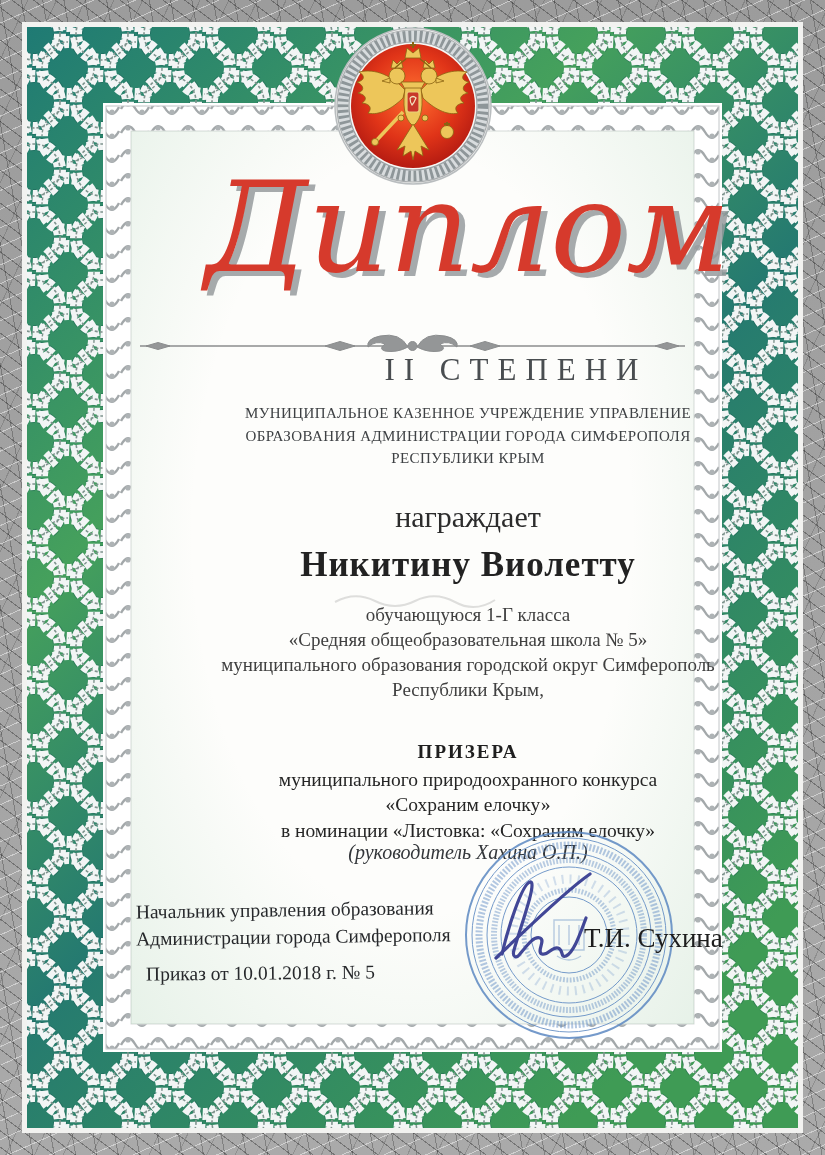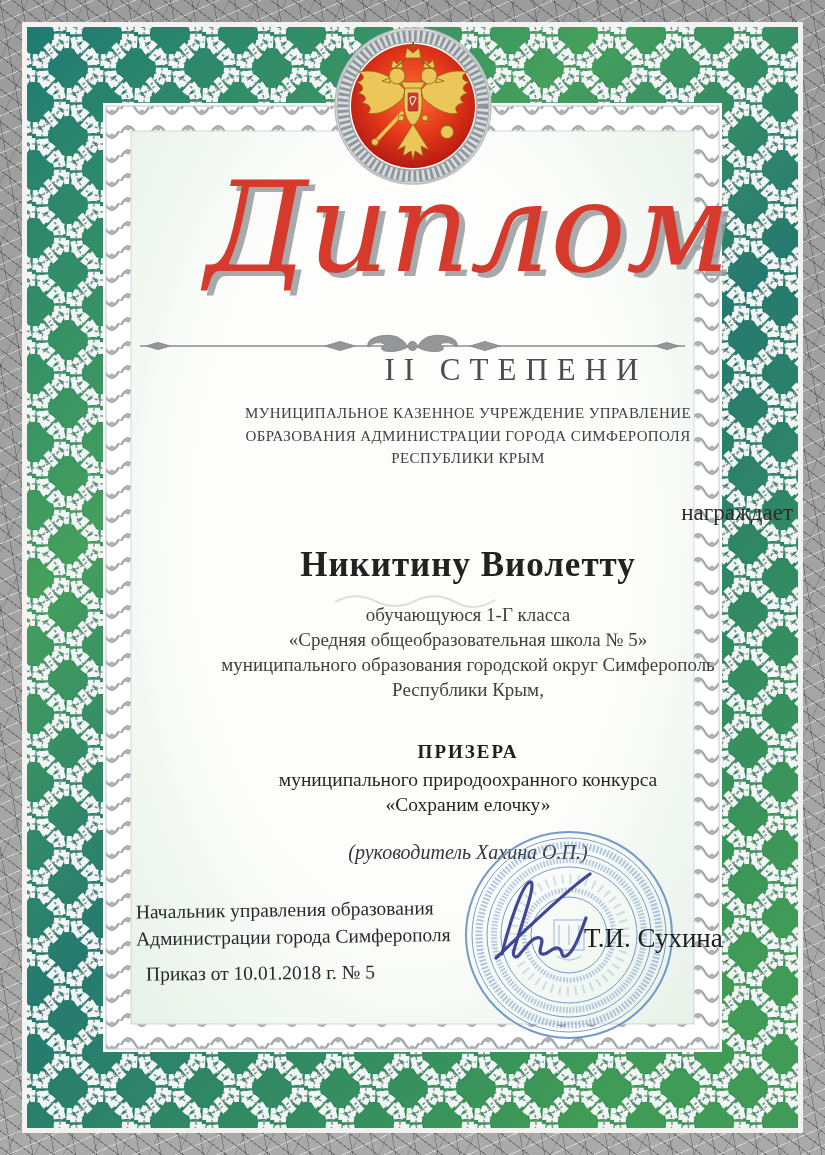--- a/index.html
+++ b/index.html
@@ -19,21 +19,21 @@
   .inner-glow{left:131px;top:131px;width:563px;height:893px;z-index:2;
     background:radial-gradient(ellipse at 50% 45%, rgba(255,255,255,0) 55%, rgba(120,185,140,.17) 100%);}
   .emblem{left:333px;top:26px;z-index:6;}
   .content{z-index:5;color:#2e2e2e;}
   .ctr{left:131px;width:650px;text-align:center;margin-left:12px;}
   .title{top:162px;font-family:"DejaVu Serif",serif;font-style:italic;font-size:126px;line-height:1.05;
     color:#d63a2c;text-shadow:6px 5px 0 rgba(150,155,158,.85);font-weight:normal;}
   .divider{left:140px;top:331px;}
   .degree{top:352px;font-size:31px;letter-spacing:9px;color:#494d50;padding-left:48px;}
   .issuer{top:402px;font-size:15px;line-height:1.5;letter-spacing:.4px;color:#3e4144;}
-  .action{top:500px;font-size:23px;color:#2c2c2c;text-align:right;}
+  .action{top:500px;font-size:30px;color:#2c2c2c;}
   .recipient{top:545px;font-size:35px;font-weight:bold;letter-spacing:1px;color:#222;font-family:Liberation Serif, serif;}
   .details{top:602px;font-size:19px;line-height:1.32;color:#404040;}
   .award-status{top:741px;font-size:19px;font-weight:bold;letter-spacing:2px;color:#1f1f1f;}
   .award-lines{top:767px;font-size:19.5px;line-height:1.3;color:#252525;}
   .supervisor{top:841px;font-size:20px;font-style:italic;color:#33363a;}
   .officials{left:136px;top:897px;width:350px;font-size:19.5px;line-height:1.38;color:#26282b;
     transform:rotate(-0.8deg);text-align:left;}
   .order{left:146px;top:962px;width:350px;font-size:19.5px;color:#26282b;transform:rotate(-0.5deg);text-align:left;}
   .stamp{left:462px;top:828px;z-index:7;}
   .signature{left:468px;top:858px;z-index:8;}
@@ -161,20 +161,21 @@
   <div>«Средняя общеобразовательная школа № 5»</div>
   <div>муниципального образования городской округ Симферополь</div>
   <div>Республики Крым,</div>
 </div>
 
 <div class="abs content ctr award-status">ПРИЗЕРА</div>
 
 <div class="abs content ctr award-lines">
   <div>муниципального природоохранного конкурса</div>
   <div>«Сохраним елочку»</div>
+  <div>в номинации «Листовка: «Сохраним елочку»</div>
 </div>
 
 <div class="abs content ctr supervisor">(руководитель Хахина О.П.)</div>
 
 <div class="abs content officials">
   <div>Начальник управления образования</div>
   <div>Администрации города Симферополя</div>
 </div>
 
 <div class="abs content order">Приказ  от 10.01.2018 г. № 5</div>

